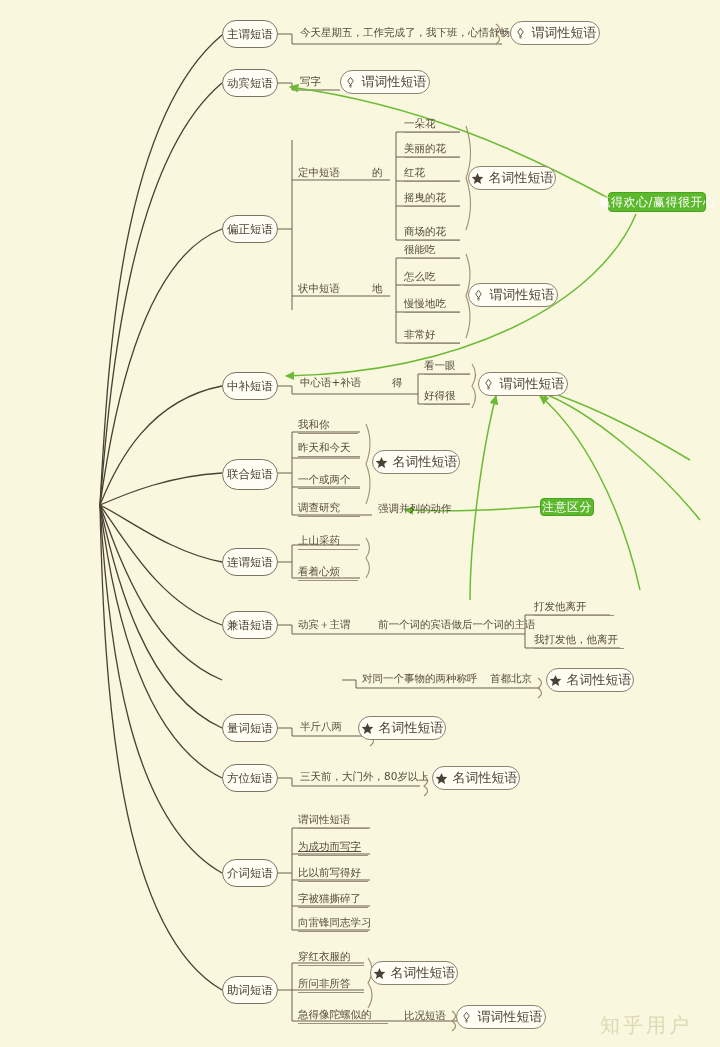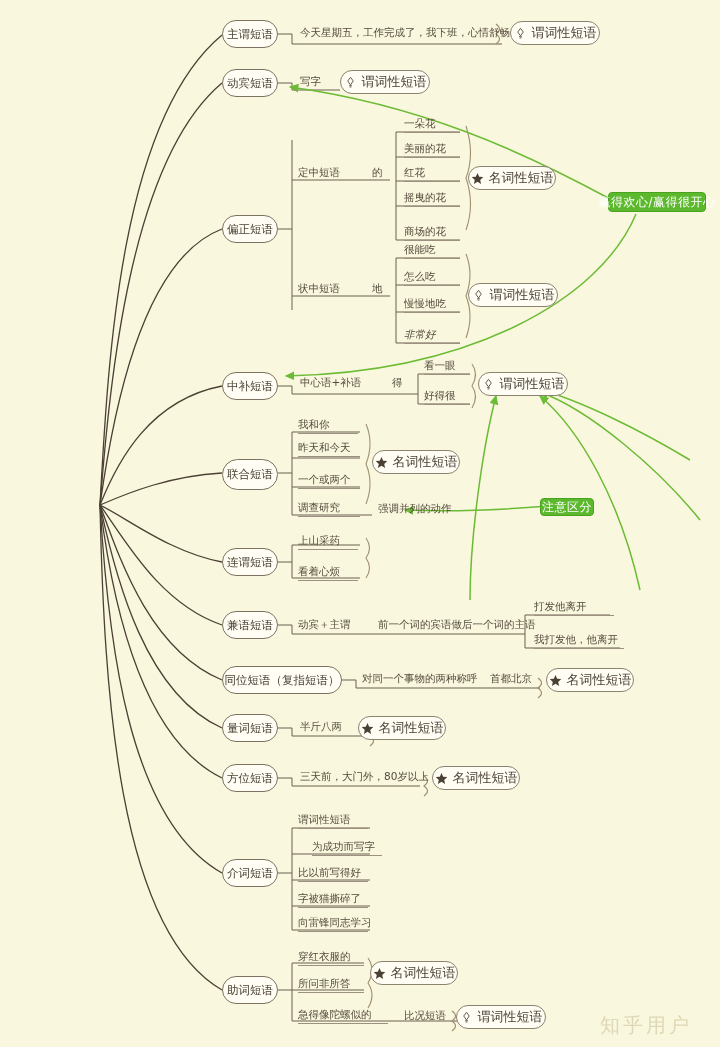--- a/index.html
+++ b/index.html
@@ -249,21 +249,21 @@
         </svg>
     </span>
     <span>名词性短语</span>
   </div>
 
   <div class="node plain" style="left:298px;top:281px;width:60px;height:16px;">状中短语</div>
   <div class="node plain" style="left:372px;top:281px;width:16px;height:16px;">地</div>
   <div class="node plain ul" style="left:404px;top:243px;width:56px;height:16px;">很能吃</div>
   <div class="node plain ul" style="left:404px;top:270px;width:56px;height:16px;">怎么吃</div>
   <div class="node plain ul" style="left:404px;top:297px;width:56px;height:16px;">慢慢地吃</div>
-  <div class="node plain ul" style="left:404px;top:328px;width:56px;height:16px;font-style:italic;">非常好</div>
+  <div class="node plain ul" style="left:404px;top:328px;width:56px;height:16px;">非常好</div>
   <div class="node badge" style="left:468px;top:283px;width:90px;height:24px;">
     <span class="ic">
       <svg viewBox="0 0 14 14" width="13" height="13">
           <path d="M7 1.4 L10 5.4 L7 9.6 L4 5.4 Z" fill="none" stroke="#5a5144" stroke-width="1"></path>
           <path d="M5.6 10.4 h2.8 M6 11.8 h2" stroke="#5a5144" stroke-width="1" fill="none"></path>
         </svg>
     </span>
     <span>谓词性短语</span>
   </div>
 
@@ -300,21 +300,20 @@
   <div class="node pill" style="left:222px;top:548px;width:56px;height:28px;">连谓短语</div>
   <div class="node plain ul" style="left:298px;top:534px;width:60px;height:16px;">上山采药</div>
   <div class="node plain ul" style="left:298px;top:565px;width:60px;height:16px;">看着心烦</div>
 
   <div class="node pill" style="left:222px;top:611px;width:56px;height:28px;">兼语短语</div>
   <div class="node plain" style="left:298px;top:617px;width:66px;height:16px;">动宾＋主谓</div>
   <div class="node plain" style="left:378px;top:617px;width:150px;height:16px;">前一个词的宾语做后一个词的主语</div>
   <div class="node plain ul" style="left:534px;top:600px;width:80px;height:16px;">打发他离开</div>
   <div class="node plain ul" style="left:534px;top:633px;width:90px;height:16px;">我打发他，他离开</div>
 
-  <div class="node pill" style="left:222px;top:666px;width:120px;height:28px;">同位短语（复指短语）</div>
   <div class="node plain" style="left:362px;top:671px;width:120px;height:16px;">对同一个事物的两种称呼</div>
   <div class="node plain" style="left:490px;top:671px;width:52px;height:16px;">首都北京</div>
   <div class="node badge" style="left:546px;top:668px;width:88px;height:24px;">
     <span class="ic">
       <svg viewBox="0 0 14 14" width="13" height="13">
           <path d="M7 1 L8.8 5.1 L13.2 5.5 L9.9 8.5 L10.9 12.8 L7 10.5 L3.1 12.8 L4.1 8.5 L0.8 5.5 L5.2 5.1 Z" fill="#4a4033"></path>
         </svg>
     </span>
     <span>名词性短语</span>
   </div>
@@ -336,21 +335,21 @@
     <span class="ic">
       <svg viewBox="0 0 14 14" width="13" height="13">
           <path d="M7 1 L8.8 5.1 L13.2 5.5 L9.9 8.5 L10.9 12.8 L7 10.5 L3.1 12.8 L4.1 8.5 L0.8 5.5 L5.2 5.1 Z" fill="#4a4033"></path>
         </svg>
     </span>
     <span>名词性短语</span>
   </div>
 
   <div class="node pill" style="left:222px;top:859px;width:56px;height:28px;">介词短语</div>
   <div class="node plain ul" style="left:298px;top:813px;width:70px;height:16px;">谓词性短语</div>
-  <div class="node plain ul" style="left:312px;top:840px;width:70px;height:16px;">为成功而写字</div>
+  <div class="node plain ul" style="left:298px;top:840px;width:70px;height:16px;text-decoration:underline;">为成功而写字</div>
   <div class="node plain ul" style="left:298px;top:866px;width:70px;height:16px;">比以前写得好</div>
   <div class="node plain ul" style="left:298px;top:892px;width:70px;height:16px;">字被猫撕碎了</div>
   <div class="node plain ul" style="left:298px;top:916px;width:70px;height:16px;">向雷锋同志学习</div>
 
   <div class="node pill" style="left:222px;top:976px;width:56px;height:28px;">助词短语</div>
   <div class="node plain ul" style="left:298px;top:950px;width:66px;height:16px;">穿红衣服的</div>
   <div class="node plain ul" style="left:298px;top:977px;width:66px;height:16px;">所问非所答</div>
   <div class="node badge" style="left:370px;top:961px;width:88px;height:24px;">
     <span class="ic">
       <svg viewBox="0 0 14 14" width="13" height="13">

